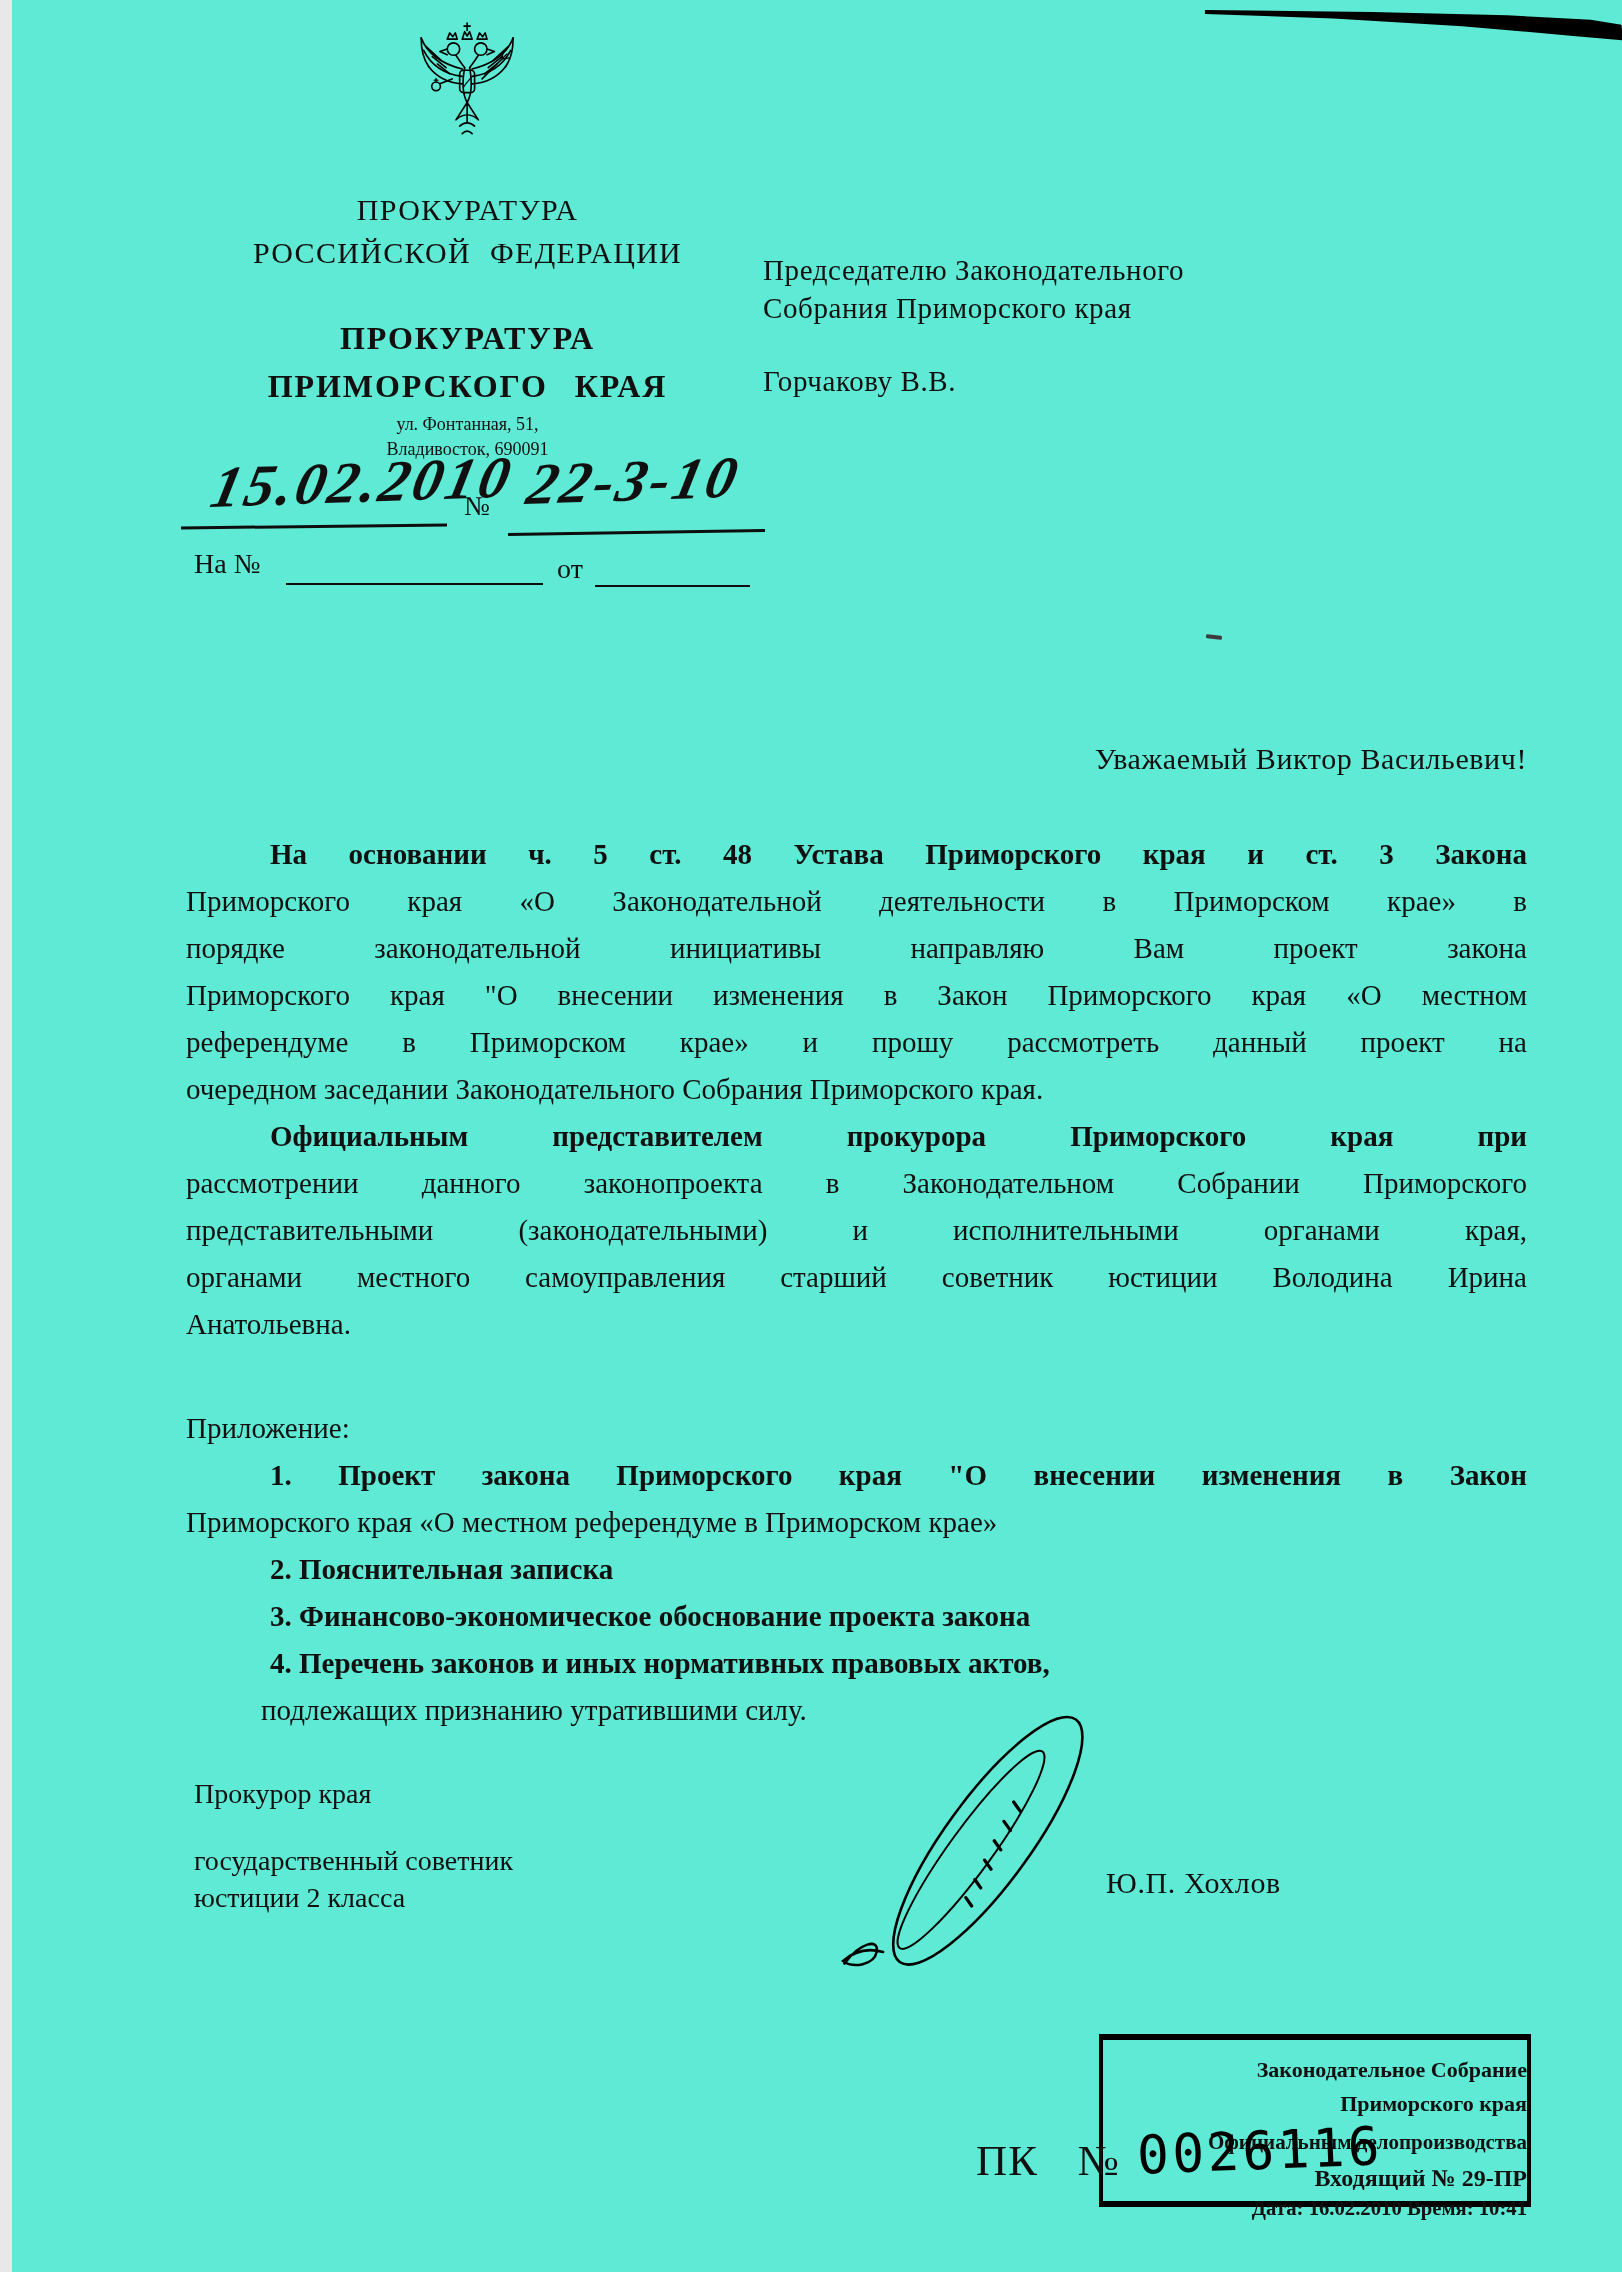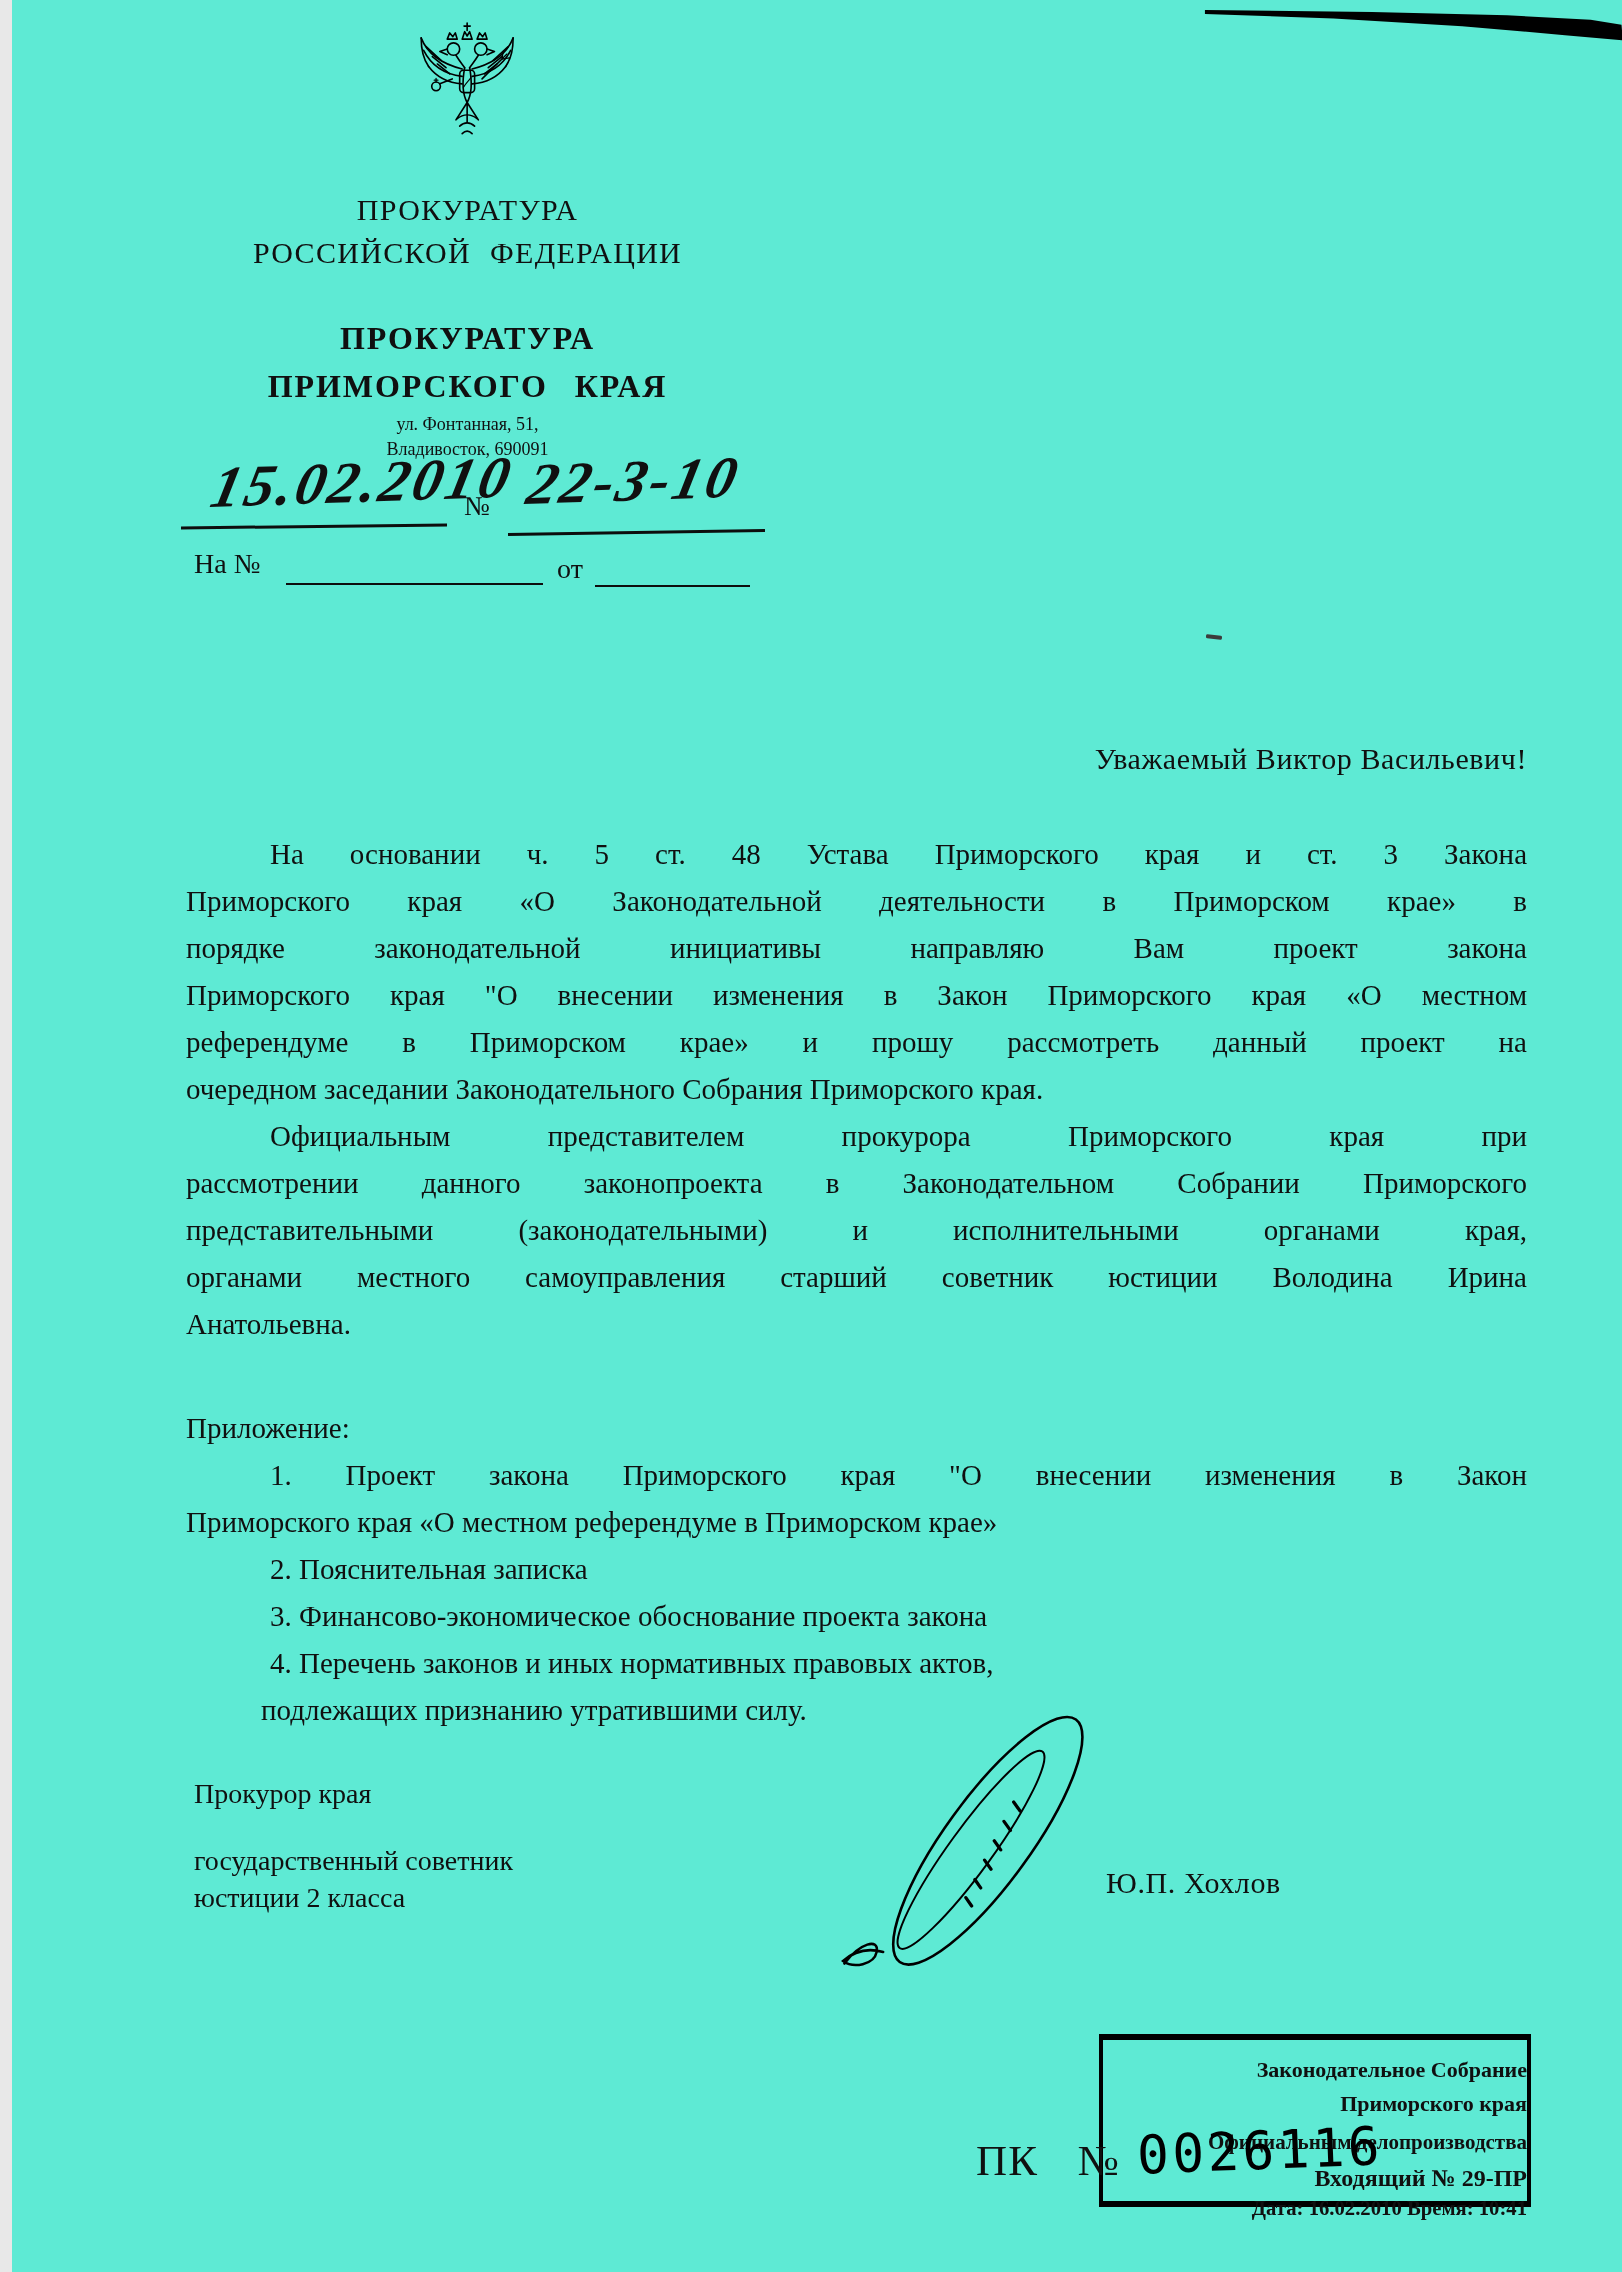--- a/index.html
+++ b/index.html
@@ -32,21 +32,21 @@
   .ul-d2{left:496px;top:531px;width:257px;transform:rotate(-0.9deg);}
   .na-label{position:absolute;left:182px;top:548px;font-size:28px;}
   .ul-n1{left:274px;top:583px;width:257px;height:1.9px;}
   .ot-label{position:absolute;left:545px;top:553px;font-size:28px;}
   .ul-n2{left:583px;top:585px;width:155px;height:1.9px;}
   
   .salutation{position:absolute;left:174px;top:742px;width:1341px;text-align:right;font-size:30px;letter-spacing:0.6px;}
   .bodytext{position:absolute;left:174px;top:831px;width:1341px;font-size:29px;}
   .bl{height:47px;line-height:47px;text-align:justify;text-align-last:justify;white-space:nowrap;overflow:visible;}
   .bl.left{text-align-last:left;white-space:normal;}
-  .ind{text-indent:84px;}
+  .ind{text-indent:84px;font-weight:bold;}
   .ind2{text-indent:75px;}
   .attach{position:absolute;left:174px;top:1405px;width:1341px;font-size:29px;}
   
   .sig-title1{position:absolute;left:182px;top:1778px;font-size:28px;}
   .sig-title2{position:absolute;left:182px;top:1842px;font-size:28px;line-height:37px;}
   .sig-name{position:absolute;left:1094px;top:1866px;font-size:30px;letter-spacing:0.6px;}
   .sig-stroke{position:absolute;left:698px;top:1705px;}
   
   .stamp{position:absolute;left:1087px;top:2034px;width:432px;height:173px;
     border-style:solid;border-color:#000;border-width:6.5px 4.5px;box-sizing:border-box;
@@ -119,20 +119,25 @@
       </g>
     </svg>
     <div class="lh-fed1">ПРОКУРАТУРА</div>
     <div class="lh-fed2">РОССИЙСКОЙ ФЕДЕРАЦИИ</div>
     <div class="lh-org1">ПРОКУРАТУРА</div>
     <div class="lh-org2">ПРИМОРСКОГО КРАЯ</div>
     <div class="lh-addr1">ул. Фонтанная, 51,</div>
     <div class="lh-addr2">Владивосток, 690091</div>
   </div>
 
+  <div class="addressee">
+    <div>Председателю Законодательного</div>
+    <div>Собрания Приморского края</div>
+    <div class="name">Горчакову В.В.</div>
+  </div>
 
   <div class="hand hand-date">15.02.2010</div>
   <div class="num-label">№</div>
   <div class="hand hand-num">22-3-10</div>
   <div class="uline ul-d1"></div>
   <div class="uline ul-d2"></div>
   <div class="na-label">На №</div>
   <div class="uline ul-n1"></div>
   <div class="ot-label">от</div>
   <div class="uline ul-n2"></div>

